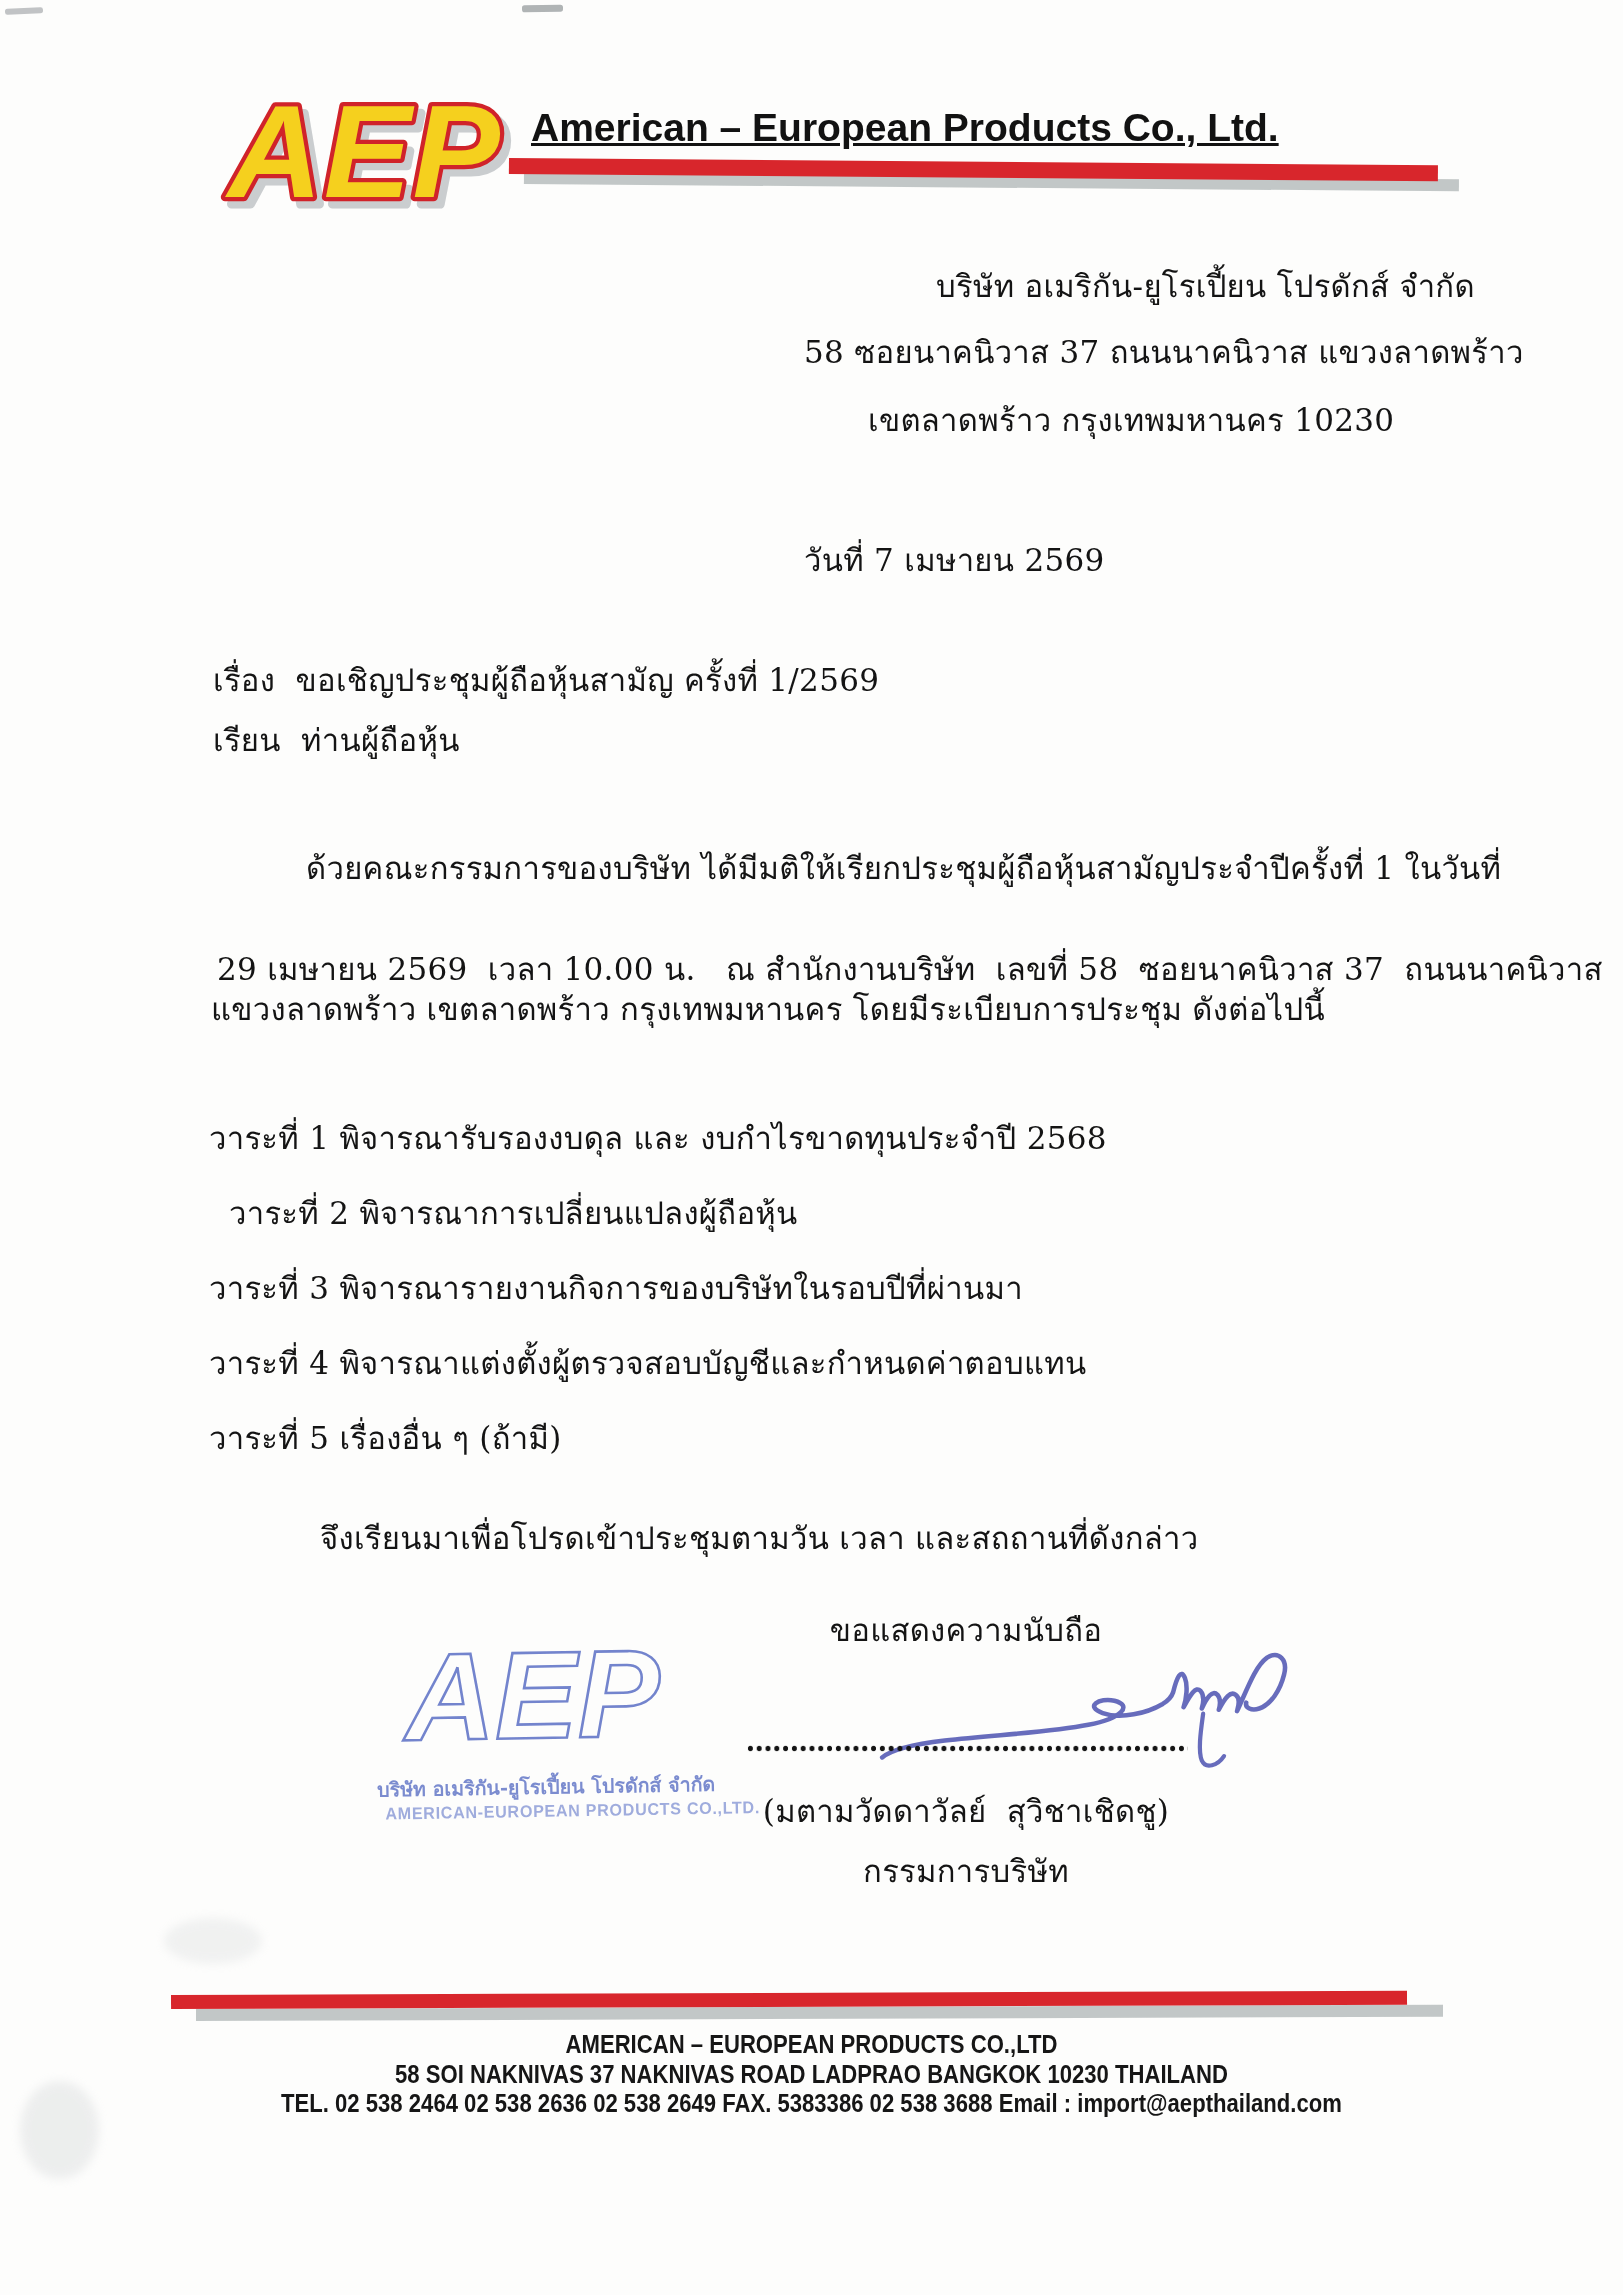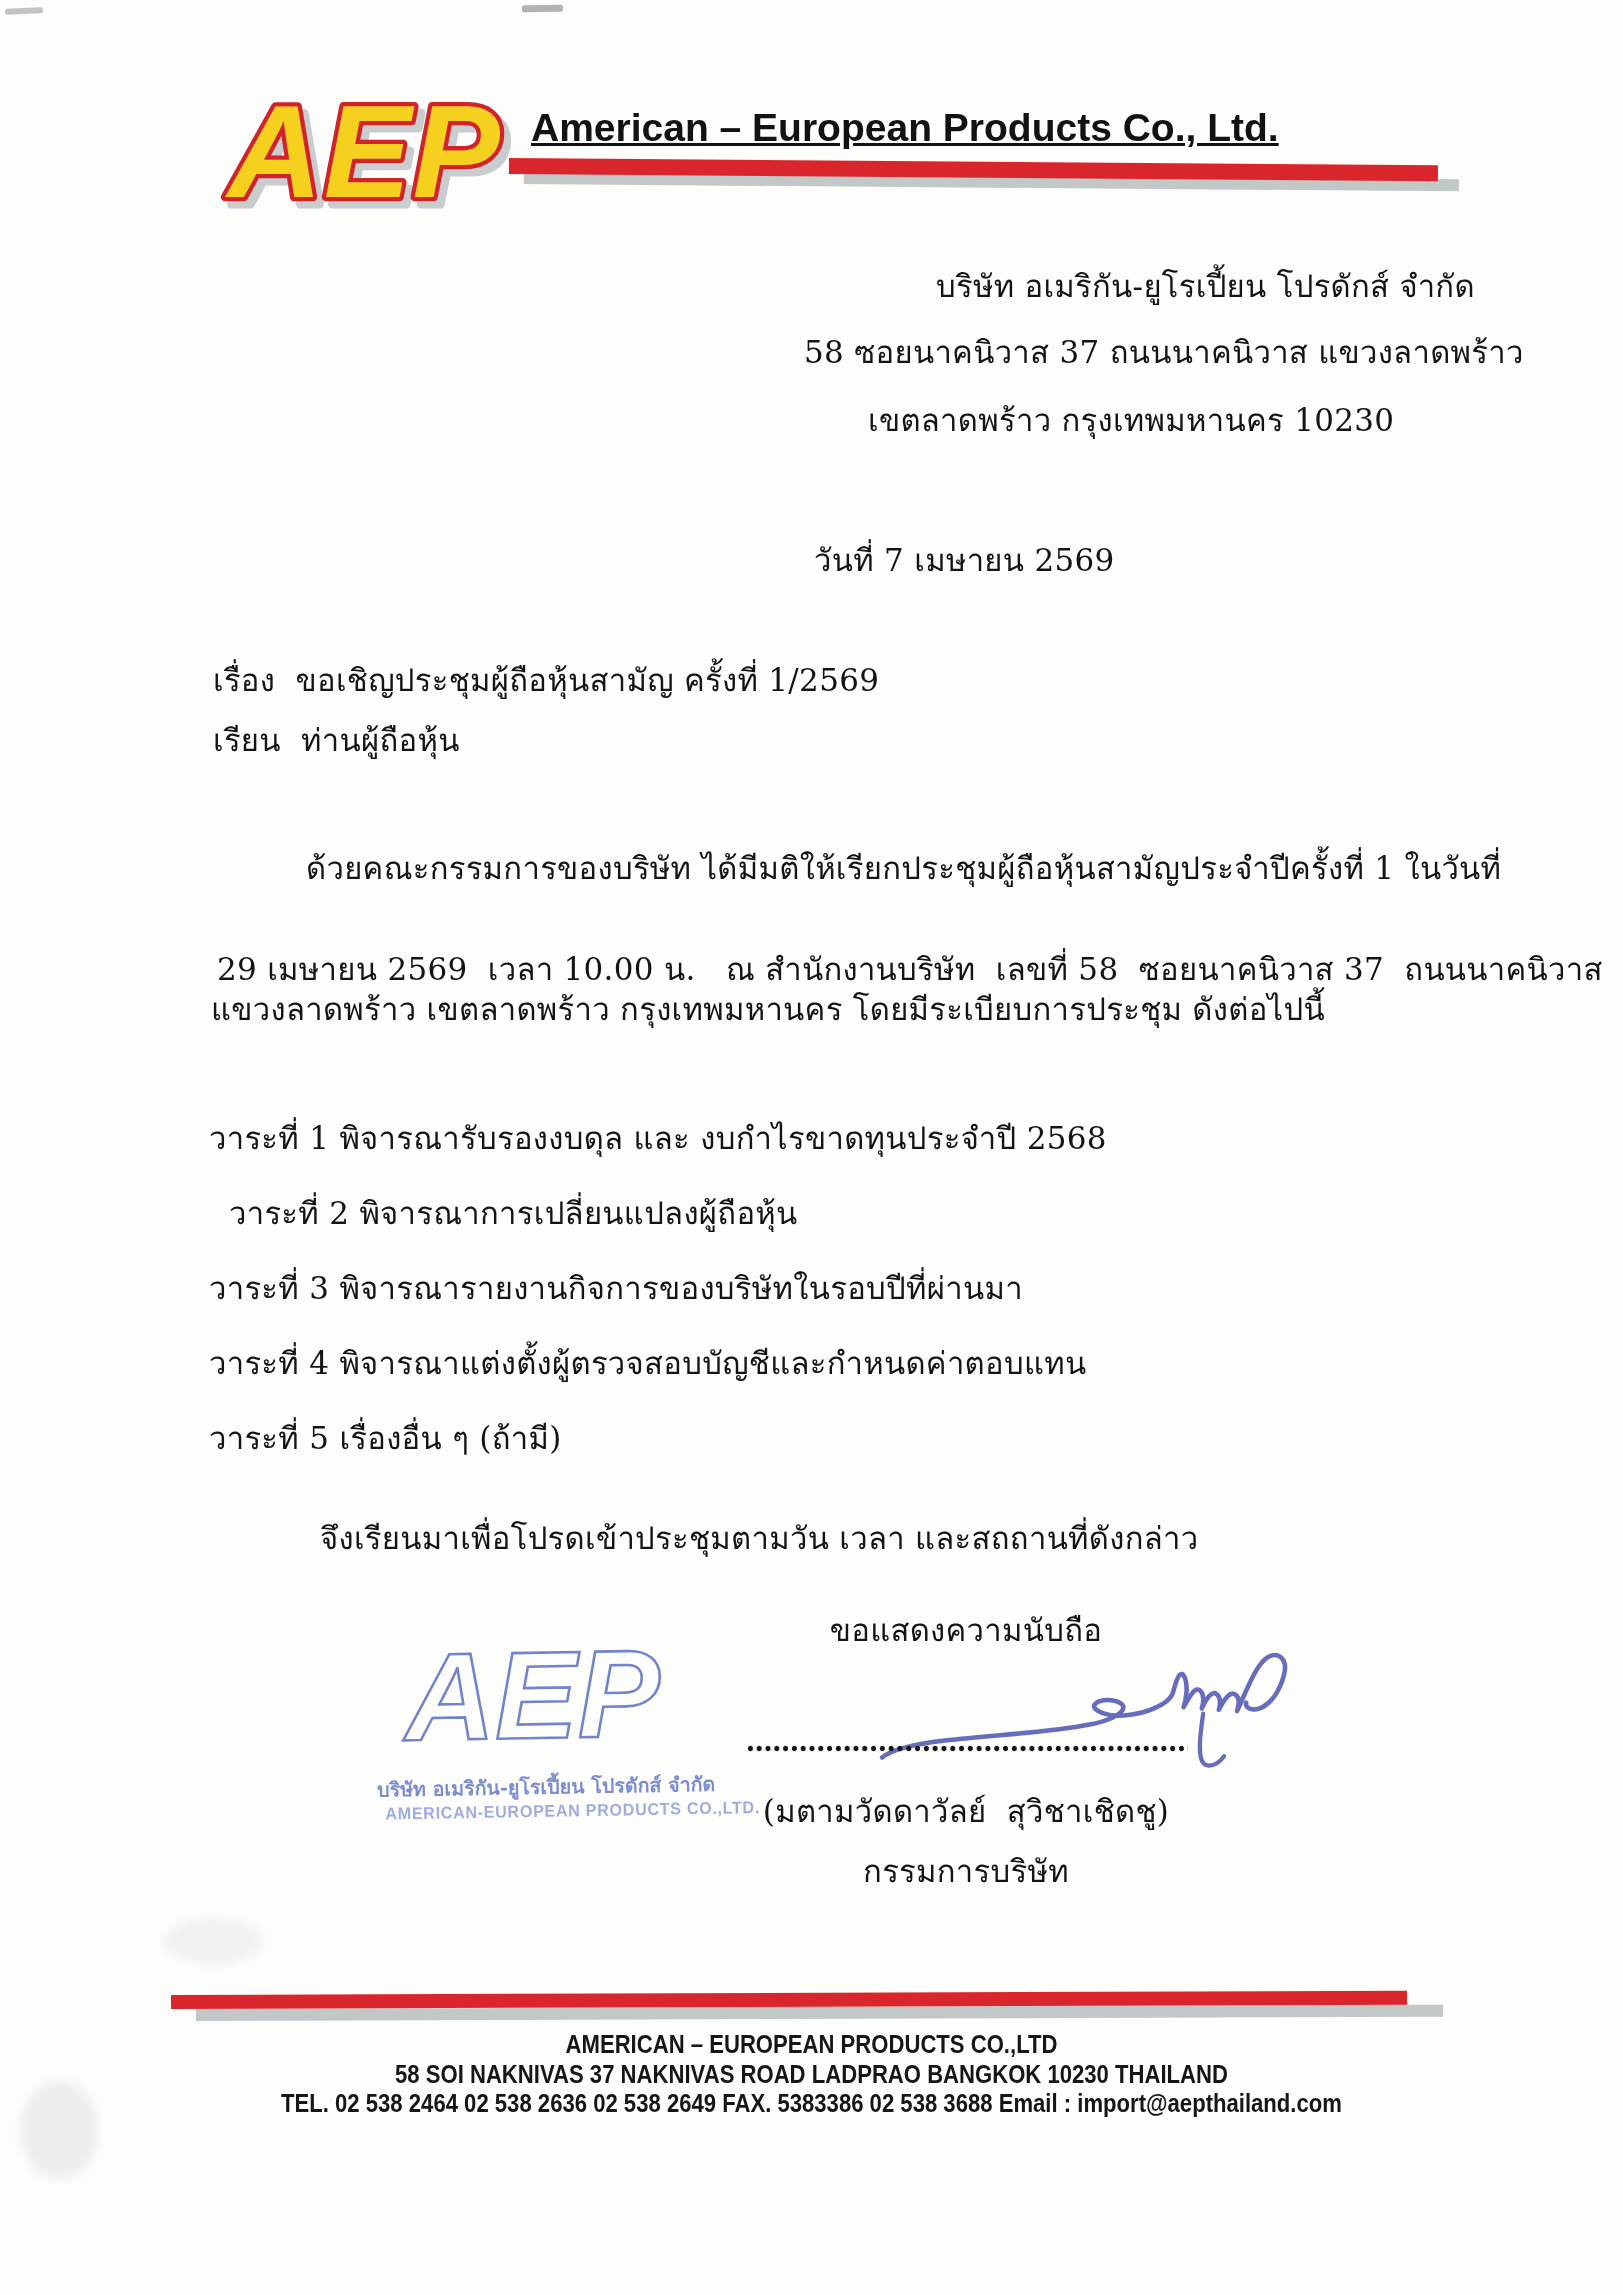--- a/index.html
+++ b/index.html
@@ -69,21 +69,21 @@
   </div>
 
   <div class="abs company-name-en" style="left:531px;top:106px;">American – European Products Co., Ltd.</div>
 
   <div class="abs rule-gray" style="left:524px;top:172px;width:935px;height:11.8px;opacity:.85;transform:rotate(.45deg);transform-origin:0 0;"></div>
   <div class="abs rule-red" style="left:509px;top:158px;width:929px;height:15.7px;transform:rotate(.45deg);transform-origin:0 0;"></div>
 
   <div class="abs thai" style="left:936px;top:261px;">บริษัท อเมริกัน-ยูโรเปี้ยน โปรดักส์ จำกัด</div>
   <div class="abs thai" style="left:804px;top:327px;">58 ซอยนาคนิวาส 37 ถนนนาคนิวาส แขวงลาดพร้าว</div>
   <div class="abs thai" style="left:828px;top:395px;margin-left:40px;">เขตลาดพร้าว กรุงเทพมหานคร 10230</div>
-  <div class="abs thai" style="left:804px;top:535px;margin-left:10px;">วันที่ 7 เมษายน 2569</div>
+  <div class="abs thai" style="left:804px;top:535px;">วันที่ 7 เมษายน 2569</div>
 
   <div class="abs thai" style="left:213px;top:655px;">เรื่อง  ขอเชิญประชุมผู้ถือหุ้นสามัญ ครั้งที่ 1/2569</div>
   <div class="abs thai" style="left:213px;top:715px;">เรียน  ท่านผู้ถือหุ้น</div>
 
   <div class="abs thai" style="left:306px;top:843px;">ด้วยคณะกรรมการของบริษัท ได้มีมติให้เรียกประชุมผู้ถือหุ้นสามัญประจำปีครั้งที่ 1 ในวันที่</div>
   <div class="abs thai" style="left:217px;top:916px;margin-top:28px;">29 เมษายน 2569  เวลา 10.00 น.   ณ สำนักงานบริษัท  เลขที่ 58  ซอยนาคนิวาส 37  ถนนนาคนิวาส</div>
   <div class="abs thai" style="left:211px;top:984px;">แขวงลาดพร้าว เขตลาดพร้าว กรุงเทพมหานคร โดยมีระเบียบการประชุม ดังต่อไปนี้</div>
 
   <div class="abs" style="left:209px;top:1113px;">
     <div class="thai" style="height:75px;">วาระที่ 1 พิจารณารับรองงบดุล และ งบกำไรขาดทุนประจำปี 2568</div>

